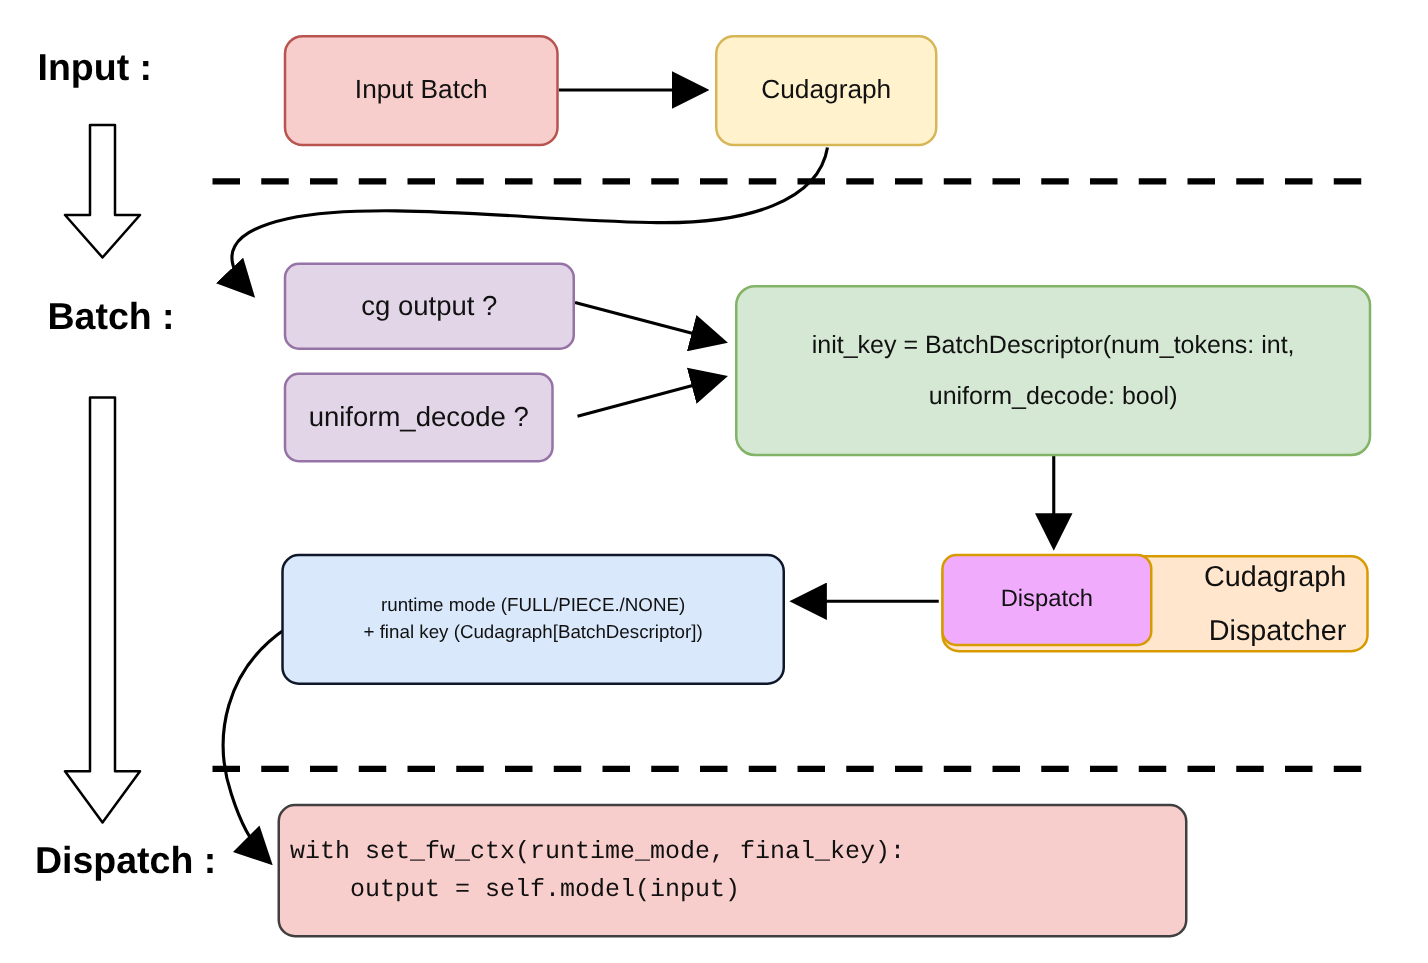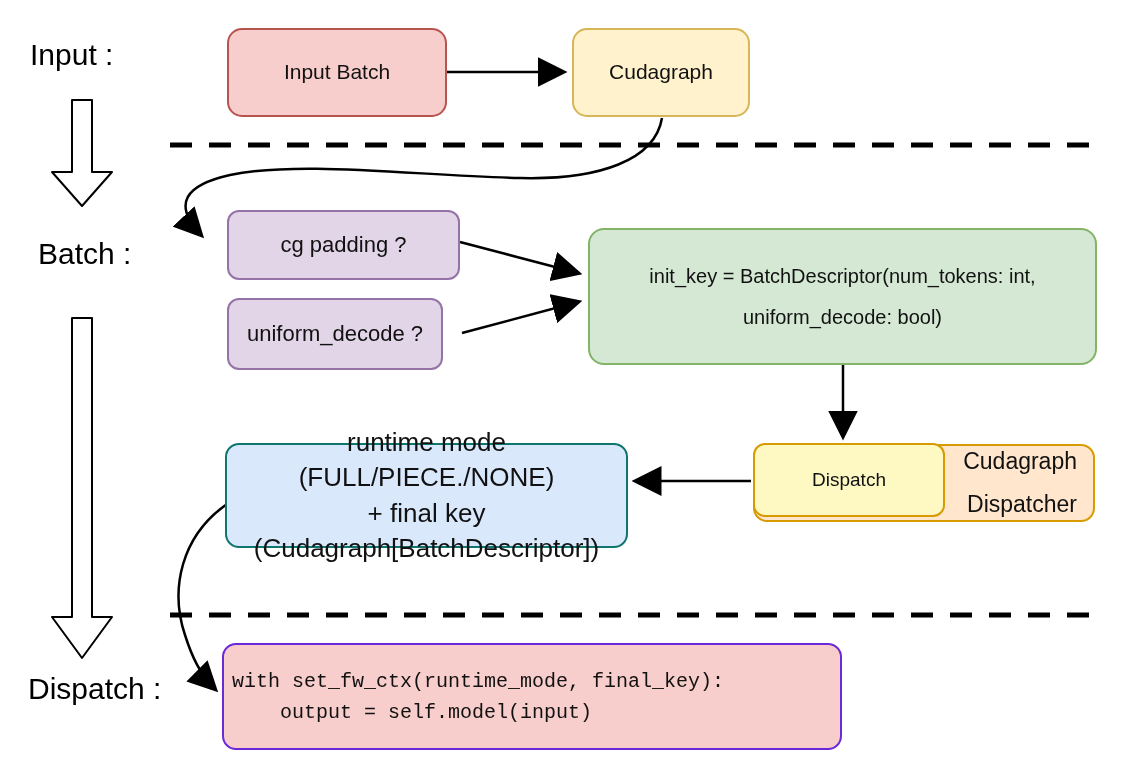--- a/index.html
+++ b/index.html
@@ -14,21 +14,21 @@
   #arrow-layer{position:absolute;left:0;top:0;width:1142px;height:770px;pointer-events:none;}
   .node{
     position:absolute;
     display:flex;flex-direction:column;align-items:center;justify-content:center;
     text-align:center;
     box-sizing:border-box;
     line-height:1.35;
   }
   .stage-label{
     position:absolute;
-    font-weight:normal;
+    font-weight:bold;
     font-size:30px;
     color:#000;
     white-space:nowrap;
   }
   .node-input-batch{
     left:227px;top:28px;width:220px;height:89px;
     background:#f8cecc;border:2px solid #b85450;border-radius:15px;
     font-size:21px;
   }
   .node-preprocess{
@@ -53,32 +53,32 @@
     gap:14px;
   }
   .node-dispatcher{
     left:753px;top:444px;width:342px;height:78px;
     background:#ffe6cc;border:2px solid #d79b00;border-radius:14px;
     justify-content:space-between;align-items:flex-end;
     font-size:23px;
     padding-right:16px;
   }
   .node-dispatch{
-    left:753px;top:443px;width:192px;height:74px;
-    background:#fef9c3;border:2px solid #d79b00;border-radius:12px;
+    left:753px;top:443px;width:169px;height:74px;
+    background:#f0abfc;border:2px solid #d79b00;border-radius:12px;
     font-size:19px;
   }
   .node-runtime-mode{
     left:225px;top:443px;width:403px;height:105px;
-    background:#dae8fc;border:2px solid #0f766e;border-radius:14px;
-    font-size:26px;
+    background:#dae8fc;border:2px solid #0f172a;border-radius:14px;
+    font-size:15px;
   }
   .node-execute-code{
-    left:222px;top:643px;width:620px;height:107px;
-    background:#f8cecc;border:2px solid #6d28d9;border-radius:14px;
+    left:222px;top:643px;width:728px;height:107px;
+    background:#f8cecc;border:2px solid #404040;border-radius:14px;
     font-family:"Liberation Mono","DejaVu Sans Mono",monospace;
     font-size:20px;
     align-items:flex-start;
     padding-left:8px;
     line-height:1.55;
   }
   .code-line{white-space:pre;}
 </style>
 </head>
 <body>
@@ -118,21 +118,21 @@
   <div class="stage-label" style="left:28px;top:672px;">Dispatch :</div>
 
   <div class="node node-input-batch">
     <span>Input Batch</span>
   </div>
   <div class="node node-preprocess">
     <span>Cudagraph</span>
   </div>
 
   <div class="node node-cg-padding">
-    <span>cg padding ?</span>
+    <span>cg output ?</span>
   </div>
   <div class="node node-uniform-decode">
     <span>uniform_decode ?</span>
   </div>
   <div class="node node-init-key">
     <span>init_key = BatchDescriptor(num_tokens: int,</span>
     <span>uniform_decode: bool)</span>
   </div>
 
   <div class="node node-dispatcher">

